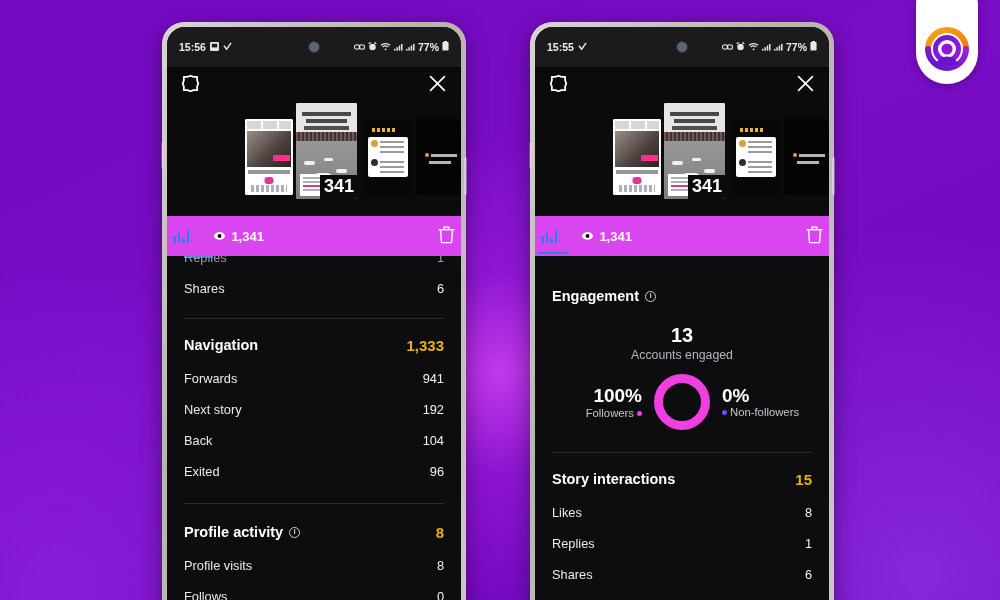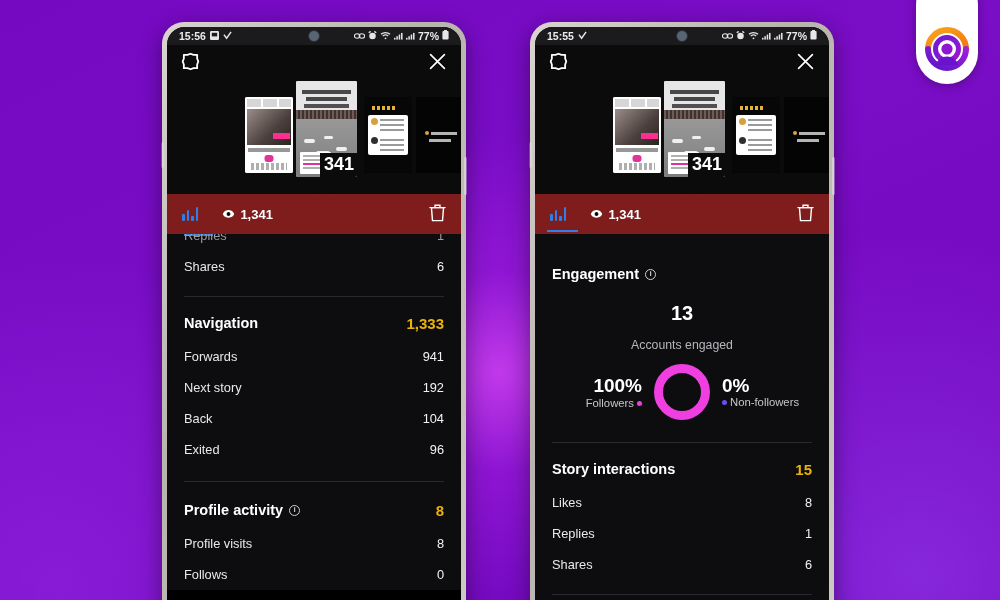--- a/index.html
+++ b/index.html
@@ -50,21 +50,21 @@
   }
   .phone.left  .side-btn { right:-1px; top:135px; height:38px; }
   .phone.right .side-btn { right:-1px; top:135px; height:38px; }
   .phone .side-btn2 {
     position:absolute; left:-1px; top:120px; height:26px; width:3px;
     border-radius:2px; background:rgba(255,255,255,.22);
   }
 
   
   .statusbar {
-    height:18px; background:#1b1b1d;
+    height:40px; background:#1b1b1d;
     display:flex; align-items:center; justify-content:space-between;
     padding:0 12px; position:relative;
     font-size:10.5px; color:#ececec; font-weight:700;
   }
   .sb-left { display:flex; align-items:center; gap:4px; }
   .sb-right { display:flex; align-items:center; gap:3px; }
   .camera {
     position:absolute; left:50%; top:50%; transform:translate(-50%,-50%);
     width:12px; height:12px; border-radius:50%;
     background:#5a6574; border:1.5px solid #2a2f38;
@@ -138,22 +138,22 @@
   .art-tweet .tw-card i { position:absolute; left:12px; right:4px; height:2px; background:#9a9a9a; display:block; }
   .art-tweet .tw-av { position:absolute; top:3px; left:3px; width:7px; height:7px; border-radius:50%; background:#d5a13c; }
   .art-tweet .tw-av2 { position:absolute; top:22px; left:3px; width:7px; height:7px; border-radius:50%; background:#2f2f2f; }
 
   .art-black { position:absolute; inset:0; background:#040404; }
   .art-black .bk-line { position:absolute; left:7px; right:7px; height:3px; background:#c9c9c9; opacity:.9; }
   .art-black .bk-dot { position:absolute; width:4px; height:4px; border-radius:50%; background:#e0a23a; }
 
   
   .statsbar {
-    background:#7f1d1d; height:40px;
-    display:flex; align-items:center; padding:0 15px;
+    background:#d946ef; height:40px;
+    display:flex; align-items:center; padding:0 6px;
     position:relative;
   }
   .chart-tab { position:relative; height:40px; display:flex; align-items:center; }
   .bars { display:flex; align-items:flex-end; gap:2px; height:14px; }
   .bars i { width:2.6px; background:#2f7fe8; display:block; border-radius:1px; }
   .bars i:nth-child(1){height:7px;} .bars i:nth-child(2){height:11px;}
   .bars i:nth-child(3){height:5px;} .bars i:nth-child(4){height:14px;}
   .tab-underline { position:absolute; bottom:2px; left:-3px; width:31px; height:2.2px; background:#2f7fe8; }
   .views { display:flex; align-items:center; gap:5px; margin-left:24px;
            color:#fff; font-size:13px; font-weight:700; }
@@ -187,21 +187,21 @@
     width:11px; height:11px; border-radius:50%;
     border:1.3px solid #cfcfd2; display:inline-flex;
     align-items:center; justify-content:center;
     font-size:8px; font-weight:700; color:#cfcfd2; font-style:normal;
     line-height:1;
   }
 
   
   .engage-body { padding:10px 0 14px; }
   .eng-num { text-align:center; color:#fff; font-size:20px; font-weight:700; }
-  .eng-sub { text-align:center; color:#b6b6ba; font-size:12.3px; margin-top:13px; }
+  .eng-sub { text-align:center; color:#b6b6ba; font-size:12.3px; margin-top:1px; }
   .donut-wrap {
     display:flex; align-items:center; justify-content:center;
     gap:12px; margin-top:12px; padding:0 14px;
   }
   .leg { display:flex; flex-direction:column; }
   .leg.lft { align-items:flex-end; width:86px; }
   .leg.rgt { align-items:flex-start; width:86px; }
   .leg .pct { color:#fff; font-size:19px; font-weight:700; }
   .leg .nm { color:#c6c6ca; font-size:11.3px; display:flex; align-items:center; gap:3px; }
   .leg.rgt .nm { line-height:1.05; }

